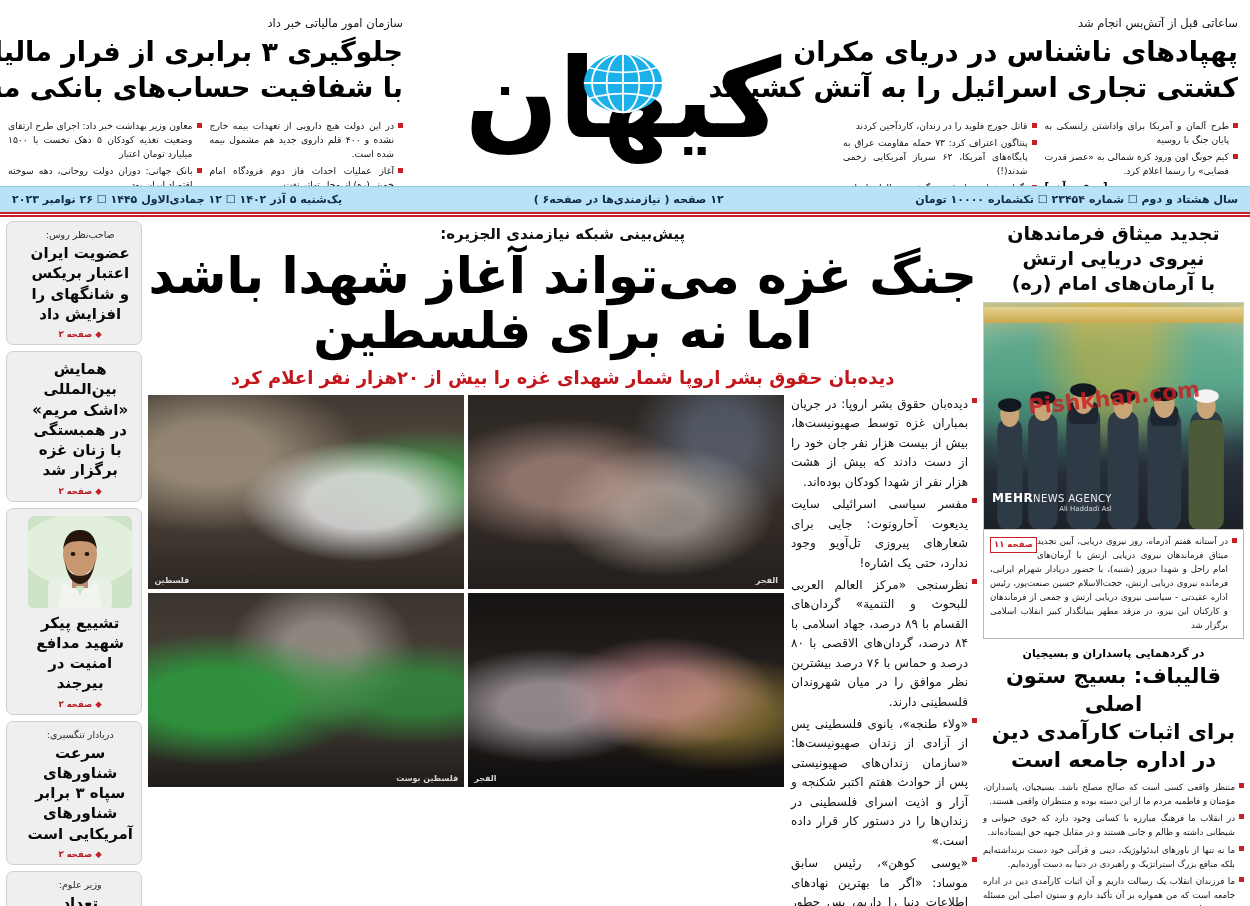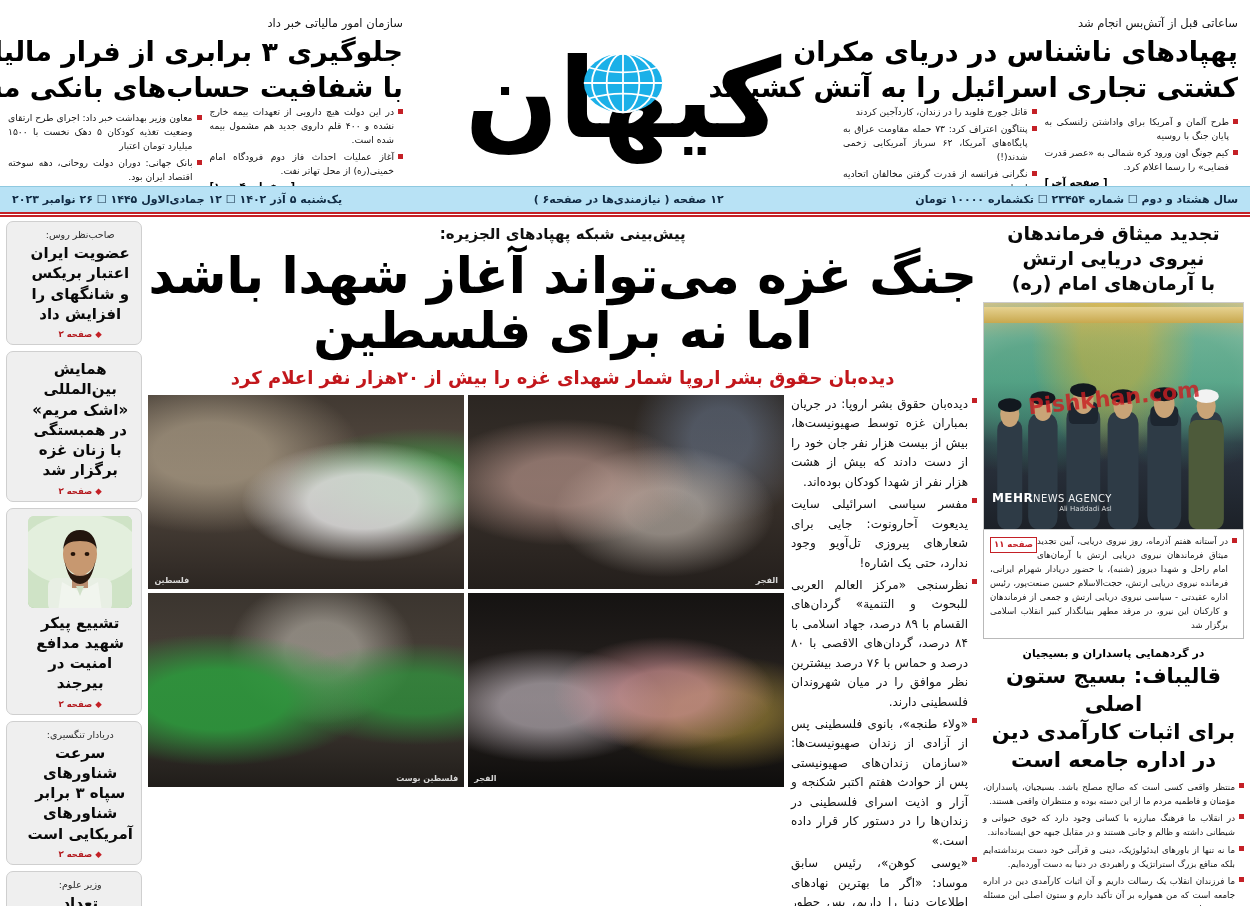--- a/index.html
+++ b/index.html
@@ -37,21 +37,21 @@
   }
   .mh-head {
     text-align: center;
     font-size: 27px; font-weight: bold; color: #000;
     line-height: 1.32;
     font-family: "DejaVu Sans", "Liberation Sans", sans-serif;
   }
   .mh-head .ln { display: block; white-space: nowrap; }
   .mh-subs {
     display: flex; flex-direction: row-reverse;
-    gap: 8px; margin-top: 0; align-items: center;
+    gap: 8px; margin-top: 14px;
   }
   .mh-subcol { width: 50%; }
   .bul {
     font-size: 9.2px; color: #111; line-height: 1.52;
     text-align: justify; margin-bottom: 3px;
     position: relative; padding-right: 9px;
   }
   .bul::before {
     content: ""; position: absolute; right: 0; top: 4px;
     width: 5px; height: 5px; background: #c42026;
@@ -358,21 +358,21 @@
       </div>
 
       <div class="card">
         <div class="card-kicker">وزیر علوم:</div>
         <div class="card-title">تعداد دانشمندان ایرانی یک درصد برتر بین‌المللی در ۲۰ سال از ۴ نفر به ۹۴۰ نفر رسید</div>
 
       </div>
     </div>
 
     <div class="col-center">
-      <div class="lead-kicker">پیش‌بینی شبکه پهپادهای الجزیره:</div>
+      <div class="lead-kicker">پیش‌بینی شبکه نیازمندی الجزیره:</div>
       <div class="lead-head">
         <span class="ln">جنگ غزه می‌تواند آغاز شهدا باشد</span>
         <span class="ln">اما نه برای فلسطین</span>
       </div>
       <div class="lead-sub">دیده‌بان حقوق بشر اروپا شمار شهدای غزه را بیش از ۲۰هزار نفر اعلام کرد</div>
 
       <div class="center-lower">
 
         <div class="photo-grid">
           <div class="ph ph1">

